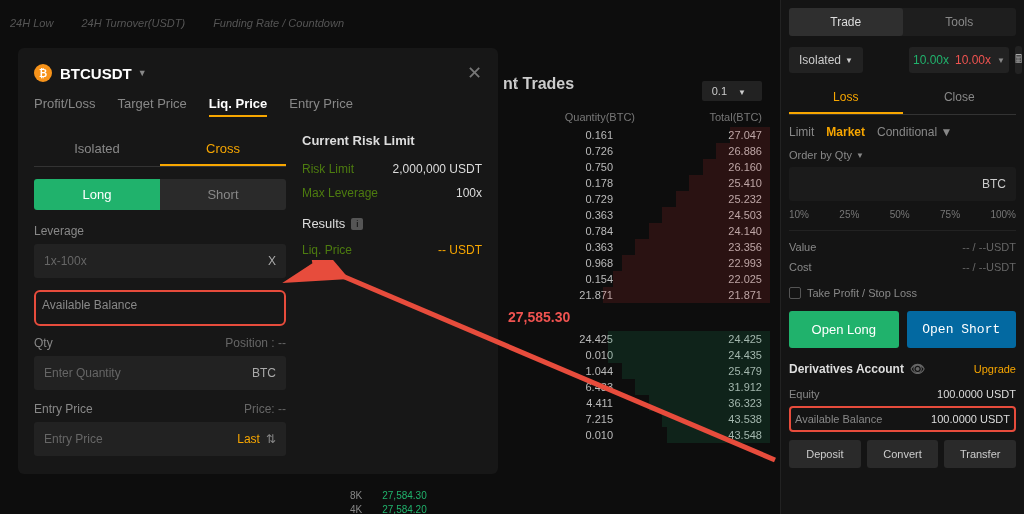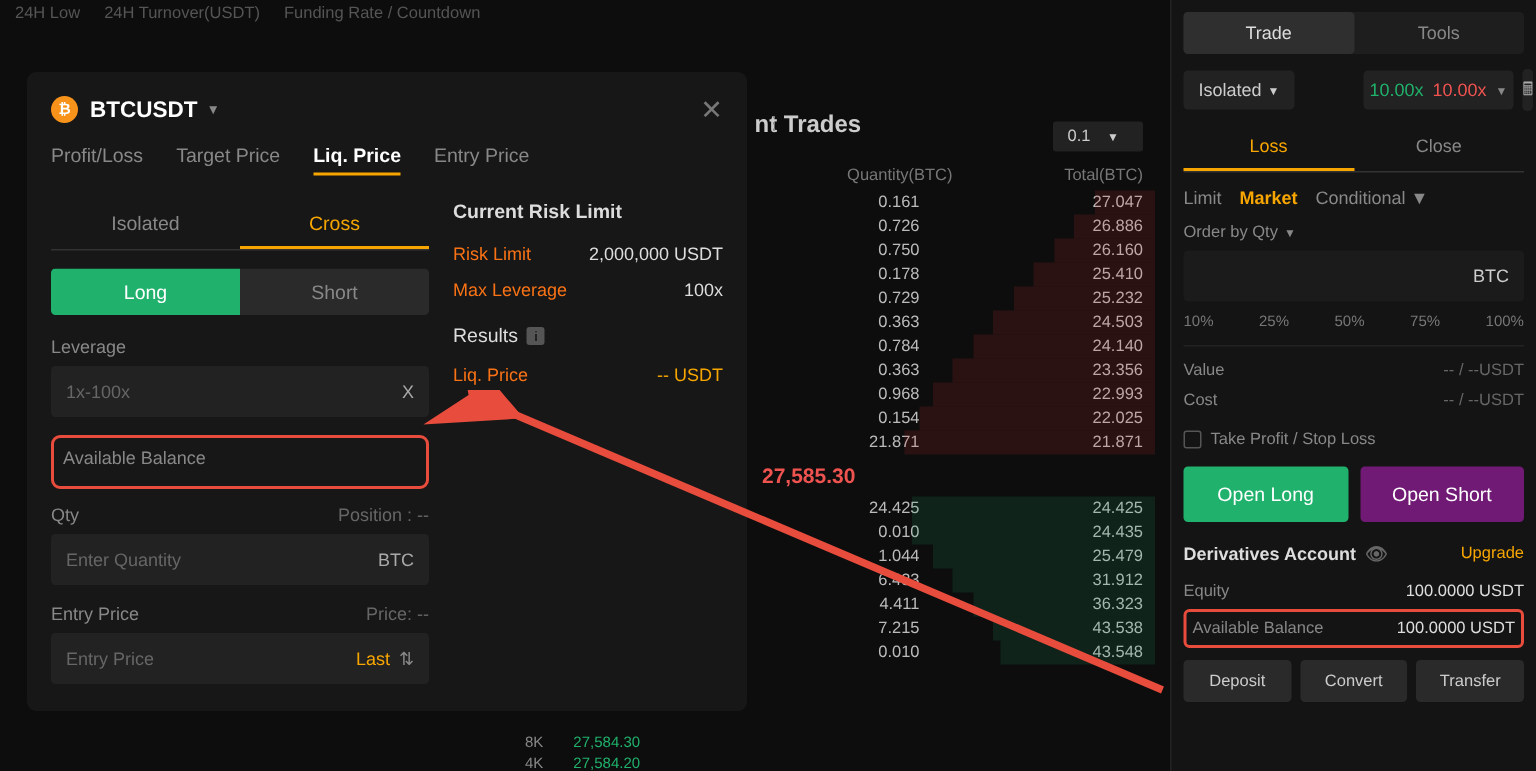--- a/index.html
+++ b/index.html
@@ -1,18 +1,18 @@
 <!DOCTYPE html>
 <html><head>
 <meta charset="utf-8">
 <style>
 * { margin: 0; padding: 0; box-sizing: border-box; font-family: Arial, sans-serif; }
 body { background: #0d0d0d; color: #aaa; width: 1024px; height: 514px; overflow: hidden; position: relative; font-size: 12px; }
 
-.top-bar { display: flex; gap: 16px; padding: 3px 10px; color: #555; font-size: 11px; }
+.top-bar { display: flex; gap: 28px; padding: 17px 10px; color: #555; font-size: 11px; font-style: italic; }
 .top-bar span { cursor: pointer; }
 
 .main-area { position: absolute; left: 0; top: 20px; right: 244px; bottom: 0; }
 .right-panel { position: absolute; right: 0; top: 0; width: 244px; bottom: 0; background: #141414; padding: 8px; border-left: 1px solid #222; }
 
 
 .modal { position: absolute; left: 18px; top: 28px; width: 480px; background: #171717; border-radius: 6px; padding: 14px 16px 18px; z-index: 10; }
 .modal-header { display: flex; align-items: center; margin-bottom: 12px; }
 .coin-icon { width: 18px; height: 18px; background: #f7931a; border-radius: 50%; margin-right: 8px; display: flex; align-items: center; justify-content: center; color: #fff; font-size: 10px; font-weight: bold; }
 .pair-name { color: #fff; font-weight: bold; font-size: 15px; }
@@ -39,21 +39,21 @@
 .field-label .right-text { color: #666; }
 .field-input { background: #222; border: none; border-radius: 3px; padding: 10px 10px; width: 100%; color: #bbb; display: flex; justify-content: space-between; align-items: center; margin-bottom: 12px; }
 .field-input .suffix { color: #aaa; font-size: 12px; }
 .field-input .suffix.gold { color: #f7a600; cursor: pointer; }
 .highlight-box { border: 2px solid #e74c3c; border-radius: 6px; padding: 6px; margin-bottom: 10px; }
 .highlight-box .field-input { margin-bottom: 0; }
 .swap-icon { margin-left: 6px; color: #888; cursor: pointer; }
 
 .risk-title { color: #ddd; font-size: 13px; font-weight: bold; margin-bottom: 14px; }
 .risk-row { display: flex; justify-content: space-between; font-size: 12px; margin-bottom: 10px; }
-.risk-row .lbl { color: #f97316; }
+.risk-row .lbl { color: #4d7c0f; }
 .risk-row .val { color: #ddd; }
 .risk-row .val.gold { color: #f7a600; }
 .results-title { color: #ddd; font-size: 13px; margin: 16px 0 12px; display: flex; align-items: center; }
 .info-ic { width: 12px; height: 12px; background: #555; border-radius: 2px; margin-left: 6px; display: inline-flex; align-items: center; justify-content: center; font-size: 9px; color: #000; }
 
 
 .orderbook-area { position: absolute; left: 500px; top: 55px; right: 10px; font-size: 11px; }
 .ob-controls { display: flex; justify-content: flex-end; padding: 6px 8px; }
 .ob-step { background: #222; padding: 4px 16px 4px 10px; border-radius: 2px; color: #ccc; cursor: pointer; position: relative; }
 .ob-cols { display: flex; justify-content: space-between; padding: 4px 8px; color: #777; font-size: 11px; }
@@ -98,21 +98,21 @@
 .vc-row { display: flex; justify-content: space-between; font-size: 11px; padding: 4px 0; }
 .vc-row .l { color: #888; }
 .vc-row .r { color: #666; }
 
 .tp-row { display: flex; align-items: center; gap: 6px; font-size: 11px; color: #888; margin: 10px 0 12px; }
 .tp-check { width: 12px; height: 12px; border: 1px solid #555; border-radius: 2px; cursor: pointer; }
 
 .action-btns { display: flex; gap: 8px; margin-bottom: 14px; }
 .act-btn { flex: 1; padding: 11px 0; text-align: center; border-radius: 3px; cursor: pointer; font-size: 13px; color: #fff; }
 .act-long { background: #20b26c; }
-.act-short { background: #701a75; }
+.act-short { background: #0369a1; font-family: Liberation Mono, monospace; }
 
 .acct-header { display: flex; justify-content: space-between; align-items: center; font-size: 12px; margin-bottom: 8px; }
 .acct-header .t { color: #ddd; font-weight: bold; display: flex; align-items: center; gap: 6px; }
 .eye-ic { color: #666; }
 .upgrade { color: #f7a600; cursor: pointer; font-size: 11px; }
 
 .acct-row { display: flex; justify-content: space-between; font-size: 11px; padding: 4px 0; }
 .acct-row .l { color: #888; }
 .acct-row .r { color: #ddd; }
 

